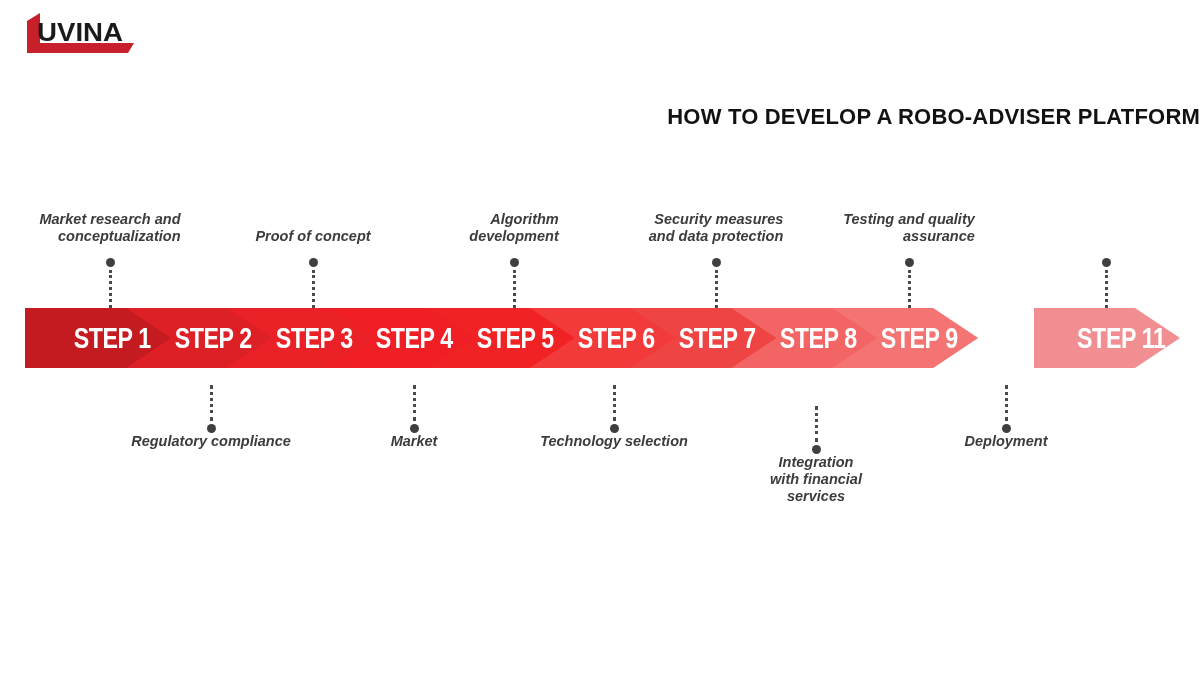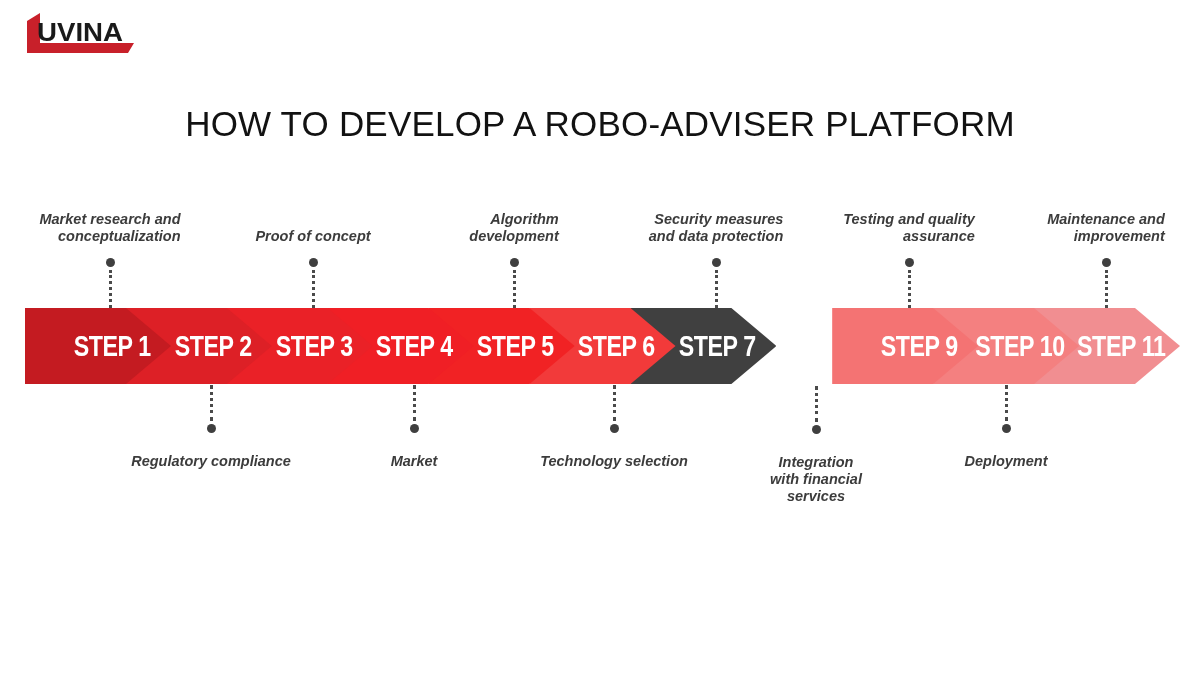--- a/index.html
+++ b/index.html
@@ -21,39 +21,39 @@
     width: 122px;
     height: 47px;
   }
 
   
   .title {
     position: absolute;
     top: 104px;
     left: 0;
     width: 100%;
-    text-align: center;
-    font-size: 35px;
-    font-weight: 400;
+    text-align: right;
+    font-size: 22px;
+    font-weight: 700;
     letter-spacing: 0.2px;
     color: #121212;
   }
 
   
   .band {
     position: absolute;
     left: 0;
     top: 308px;
     width: 1200px;
     height: 76px;
   }
   .chevron {
     position: absolute;
     top: 0;
-    height: 76px;
+    height: 60px;
     width: 146px;
     display: flex;
     align-items: center;
     justify-content: center;
     padding-left: 28px;
     clip-path: polygon(0 0, calc(100% - 45px) 0, 100% 50%, calc(100% - 45px) 100%, 0 100%);
   }
   .step-label {
     display: inline-block;
     color: #ffffff;
@@ -85,21 +85,21 @@
   .annot-label {
     font-size: 14.5px;
     font-weight: bold;
     font-style: italic;
     color: #3c3c3c;
     line-height: 1.18;
     text-align: center;
     white-space: nowrap;
   }
   .annot.top .annot-label { margin-bottom: 13px; text-align: right; }
-  .annot.bottom .annot-label { margin-top: 20px; }
+  .annot.bottom .annot-label { }
   .annot-dot {
     width: 9px;
     height: 9px;
     border-radius: 50%;
     background: #3f3f3f;
     flex: none;
   }
   .annot-line {
     width: 0;
     border-left: 3px dotted #4a4a4a;
@@ -132,28 +132,28 @@
       </div>
       <div class="chevron" style="left: 327.7px; z-index: 8; background: rgb(240, 31, 37);">
         <span class="step-label">STEP 4</span>
       </div>
       <div class="chevron" style="left: 428.6px; z-index: 7; background: rgb(241, 34, 36);">
         <span class="step-label">STEP 5</span>
       </div>
       <div class="chevron" style="left: 529.5px; z-index: 6; background: rgb(242, 58, 58);">
         <span class="step-label">STEP 6</span>
       </div>
-      <div class="chevron" style="left: 630.4px; z-index: 5; background: #404040;">
+      <div class="chevron" style="left: 630.4px; z-index: 5; background: #ef4444;">
         <span class="step-label">STEP 7</span>
+      </div>
+      <div class="chevron" style="left: 731.3px; z-index: 4; background: rgb(243, 101, 101);">
+        <span class="step-label">STEP 8</span>
       </div>
       <div class="chevron" style="left: 832.2px; z-index: 3; background: rgb(244, 115, 115);">
         <span class="step-label">STEP 9</span>
-      </div>
-      <div class="chevron" style="left: 933.1px; z-index: 2; background: rgb(244, 128, 128);">
-        <span class="step-label">STEP 10</span>
       </div>
       <div class="chevron" style="left: 1034px; z-index: 1; background: rgb(241, 142, 145); align-items: center;">
         <span class="step-label">STEP 11</span>
       </div>
     </div>
 
   <div id="annots">
       <div class="annot top" style="left: 10px;">
         <div class="annot-label">
           <div>Market research and</div>
@@ -224,22 +224,18 @@
         <div class="annot-line" style="border-left-color: rgb(74, 74, 74);"></div>
       </div>
       <div class="annot bottom" style="left: 906px;">
         <div class="annot-line" style="border-left-color: rgb(74, 74, 74);"></div>
         <div class="annot-dot"></div>
         <div class="annot-label">
           <div>Deployment</div>
         </div>
       </div>
       <div class="annot top" style="left: 1006px;">
-        <div class="annot-label">
-          <div>Maintenance and</div>
-          <div>improvement</div>
-        </div>
         <div class="annot-dot"></div>
         <div class="annot-line" style="border-left-color: rgb(74, 74, 74);"></div>
       </div>
     </div>
 
 </div>
 
 </body></html>

